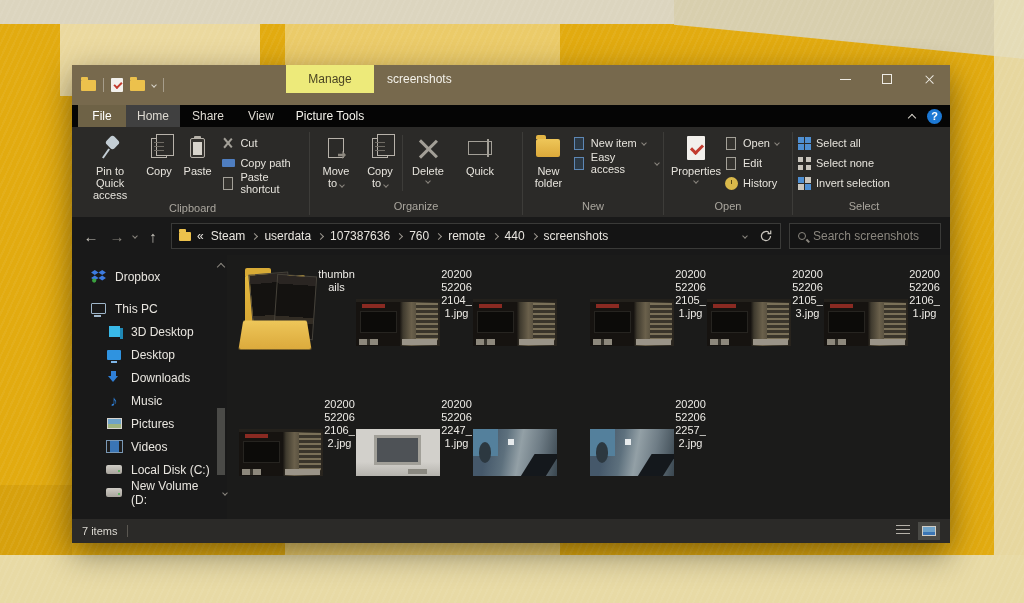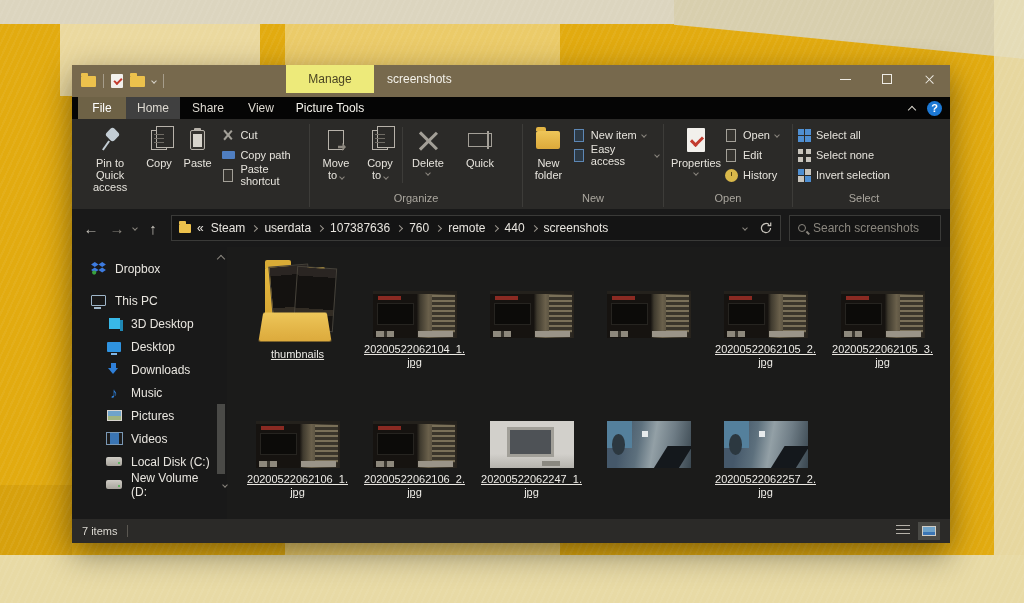--- a/index.html
+++ b/index.html
@@ -17,21 +17,21 @@
   .col-right  { position:absolute; right:0; top:0; width:30px; height:100%; background:rgba(232,222,185,.85); }
   .band-bottom{ position:absolute; left:0; right:0; bottom:0; height:48px; background:#e8daa5; }
   .patch-bl   { position:absolute; left:0; bottom:48px; width:72px; height:70px; background:rgba(201,148,10,.45); }
 
   
   .window { position:absolute; left:72px; top:65px; width:878px; height:478px;
     display:flex; flex-direction:column; background:#191919; color:#e8e5df;
     box-shadow:0 10px 30px rgba(0,0,0,.45); font-size:12px; }
 
   
-  .titlebar { height:32px; background:#77694d; position:relative; flex:none; display:flex; align-items:center; }
+  .titlebar { height:40px; background:#77694d; position:relative; flex:none; display:flex; align-items:center; }
   .qat { display:flex; align-items:center; gap:7px; padding-left:9px; }
   .qat-sep { width:1px; height:14px; background:rgba(255,255,255,.35); }
   .mini-folder { width:15px; height:11px; background:#ecc14c; border-radius:1px; position:relative; }
   .mini-folder::before { content:""; position:absolute; top:-3px; left:0; width:7px; height:3px; background:#ecc14c; border-radius:1px 1px 0 0; }
   .mini-props { width:12px; height:14px; background:#f2f0ec; border-radius:1px; position:relative; }
   .mini-props::after { content:""; position:absolute; left:3px; top:4px; width:6px; height:3px;
     border-left:2px solid #c23b2e; border-bottom:2px solid #c23b2e; transform:rotate(-45deg); }
   .chev { width:6px; height:6px; border-right:1.5px solid #d7d3ca; border-bottom:1.5px solid #d7d3ca;
     display:inline-block; transform:rotate(45deg); flex:none; }
   .chev.tiny { width:4px; height:4px; }
@@ -154,21 +154,21 @@
   .si-down::after { content:""; position:absolute; left:1px; top:5px; border-left:5.5px solid transparent;
     border-right:5.5px solid transparent; border-top:6px solid #2f80d9; }
   .si-note { color:#2f80d9; font-size:15px; line-height:14px; }
   .si-pic { width:15px; height:11px; border:1px solid #d8d5cf; background:linear-gradient(180deg,#6fa3c9 0 55%, #9fb37e 55%); }
   .si-vid { width:15px; height:11px; background:#3a75b5; border-left:3px solid #1d1d1d; border-right:3px solid #1d1d1d; outline:1px solid #7a98b5; }
   .si-drive { width:16px; height:9px; background:linear-gradient(#cfccc5,#a8a49c); border-radius:2px; position:relative; }
   .si-drive::after { content:""; position:absolute; right:2px; bottom:2px; width:2px; height:2px; background:#4caf50; border-radius:50%; }
 
   
   .filegrid { flex:1; padding:8px 0 0 12px; display:flex; flex-wrap:wrap; align-content:flex-start; }
-  .cell { width:117px; height:130px; display:flex; flex-direction:column; align-items:center; flex:none;text-decoration:underline; }
+  .cell { width:117px; height:130px; display:flex; align-items:flex-start; flex:none; }
   .thumb { width:84px; height:47px; margin-top:36px; position:relative; overflow:hidden; flex:none; }
   .fname { margin-top:5px; width:102px; font-size:11px; line-height:13px; color:#edebe6; text-align:center; word-break:break-all; }
 
   
   .folder-big { position:relative; width:78px; height:88px; margin-top:0; flex:none; }
   .fb-back { position:absolute; left:6px; top:12px; width:60px; height:70px; background:linear-gradient(#e3b83f,#d3a02f); border-radius:2px; }
   .fb-back::before { content:""; position:absolute; top:-7px; left:0; width:26px; height:8px; background:#d8ab36; border-radius:2px 2px 0 0; }
   .fb-card { position:absolute; width:40px; height:64px; background:
     linear-gradient(180deg,#2a2522 0 14%, #141210 14% 66%, #322c24 66% 76%, #181512 76%); border:1px solid #46423a; }
   .fb-card.c1 { left:12px; top:10px; transform:rotate(-5deg); }
@@ -292,20 +292,21 @@
             <span>Copy path</span>
           </div>
           <div class="smallbtn">
             <span class="sic">
                 <span class="sic-doc"></span>
               </span>
             <span>Paste shortcut</span>
           </div>
         </div>
       </div>
+      <div class="rlabel">Clipboard</div>
     </div>
 
     <div class="vsep"></div>
 
     <div class="rgroup" style="width:212px">
       <div class="rbody">
         <div class="bigbtn" style="width:44px">
           <span class="ic">
               <span class="ic-doc">
                 <span class="arrow-badge"></span>
@@ -596,32 +597,23 @@
       </div>
 
       <div class="cell">
         <div class="thumb t-menu">
           <span class="t-top"></span>
             <span class="t-red"></span>
             <span class="t-panel"></span>
             <span class="t-list"></span>
             <span class="t-bottom"></span>
         </div>
-      </div>
-
-      <div class="cell">
-        <div class="thumb t-menu">
-          <span class="t-top"></span>
-            <span class="t-red"></span>
-            <span class="t-panel"></span>
-            <span class="t-list"></span>
-            <span class="t-bottom"></span>
-        </div>
-        <div class="fname">20200522062105_2.jpg</div>
-      </div>
+        <div class="fname">20200522062105_1.jpg</div>
+      </div>
+
 
       <div class="cell">
         <div class="thumb t-menu">
           <span class="t-top"></span>
             <span class="t-red"></span>
             <span class="t-panel"></span>
             <span class="t-list"></span>
             <span class="t-bottom"></span>
         </div>
         <div class="fname">20200522062105_3.jpg</div>

